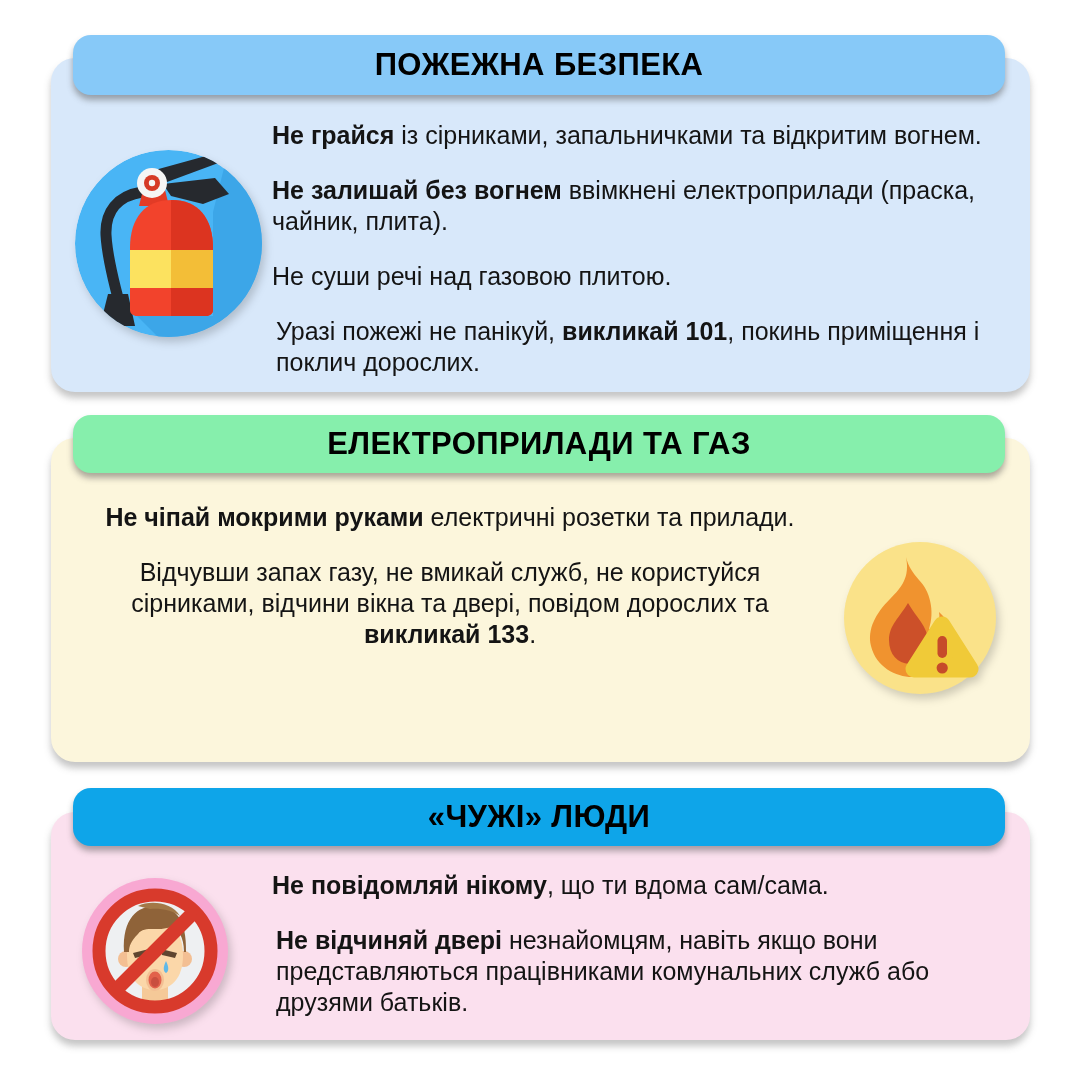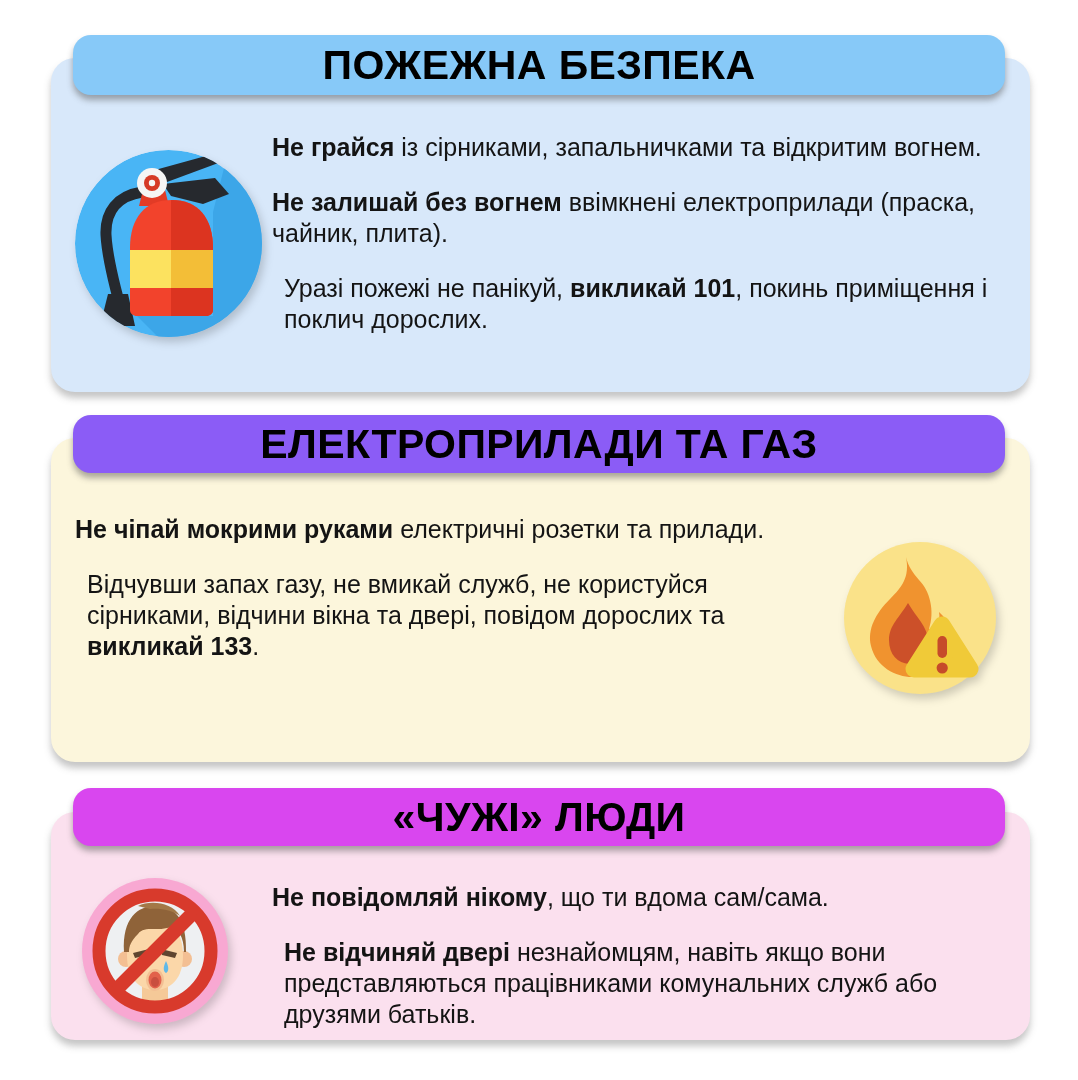--- a/index.html
+++ b/index.html
@@ -14,32 +14,32 @@
   .card{
     position:absolute;
     border-radius:24px;
     box-shadow:0 6px 7px rgba(90,90,90,0.35);
   }
   .bar{
     position:absolute;
     border-radius:18px;
     box-shadow:0 5px 6px rgba(70,70,70,0.45);
     display:flex;align-items:center;justify-content:center;
-    font-size:41px;font-weight:bold;letter-spacing:0.4px;color:#000;
+    font-size:31px;font-weight:bold;letter-spacing:0.4px;color:#000;
     z-index:3;
   }
   .paras{position:absolute;z-index:2;}
   .paras p{
-    margin:16px 0 24px 0;
+    margin:4px 0 24px 0;
     font-size:25px;
     line-height:31px;
     white-space:pre-wrap;
     color:#141414;
   }
-  .paras p:last-child{margin:12px;}
+  .paras p:last-child{margin:4px;}
   .paras .b{font-weight:bold;}
   .icon{position:absolute;z-index:2;}
   .icon svg{display:block;filter:drop-shadow(3px 5px 4px rgba(0,0,0,0.18));}
 </style>
 </head>
 <body>
 
 <section>
   <div class="card" style="left: 51px; top: 58px; width: 979px; height: 334px; background: rgb(216, 232, 250);"></div>
 
@@ -75,55 +75,56 @@
         <circle cx="77" cy="33" r="8" fill="#D63A26"></circle>
         <circle cx="77" cy="33" r="3.2" fill="#F5F5F5"></circle>
       </g>
     </svg>
   </div>
 
   <div class="paras" style="left:272px;top:116px;width:740px;">
       <p><span class="b">Не грайся</span><span> із сірниками, запальничками та відкритим вогнем.</span></p>
       <p><span class="b">Не залишай без вогнем</span><span> ввімкнені електроприлади (праска,
 чайник, плита).</span></p>
+      <p><span>Не суши речі над газовою плитою.</span></p>
       <p><span>Уразі пожежі не панікуй, </span><span class="b">викликай 101</span><span>, покинь приміщення і
 поклич дорослих.</span></p>
     </div>
 </section>
 
 <section>
   <div class="card" style="left: 51px; top: 438px; width: 979px; height: 324px; background: rgb(252, 246, 220);"></div>
 
-  <div class="bar" style="left: 73px; top: 415px; width: 932px; height: 58px; background: #8b5cf6;">
+  <div class="bar" style="left: 73px; top: 415px; width: 932px; height: 58px; background: #86efac;">
     <span>ЕЛЕКТРОПРИЛАДИ ТА ГАЗ</span>
   </div>
 
   <div class="icon" style="left:842px;top:541px;width:156px;height:156px;">
     <svg width="156" height="156" viewBox="0 0 156 156">
       <circle cx="78" cy="77" r="76" fill="#FAE289"></circle>
       <path d="M64,16 C68,36 60,46 48,58 C34,72 25,88 29,105 C34,126 54,136 70,136 C92,136 108,125 111,106 C113,92 107,80 97,71 C99,81 94,88 87,88 C93,70 88,50 77,39 C71,32 66,25 64,16 Z" fill="#F0932F"></path>
       <path d="M66,62 C58,76 47,84 47,99 C47,114 56,122 67,123 C78,122 86,114 86,100 C86,86 74,76 66,62 Z" fill="#CC5029"></path>
       <polygon points="100,84 128,128 72,128" fill="#F0CA38" stroke="#F0CA38" stroke-width="17" stroke-linejoin="round"></polygon>
       <rect x="95.5" y="95" width="9.5" height="22" rx="4.7" fill="#C64B2A"></rect>
       <circle cx="100.2" cy="127" r="5.6" fill="#C64B2A"></circle>
     </svg>
   </div>
 
-  <div class="paras" style="left:75px;top:498px;width:750px;">
+  <div class="paras" style="left:75px;top:498px;width:750px;text-align:center;">
       <p><span class="b">Не чіпай мокрими руками</span><span> електричні розетки та прилади.</span></p>
       <p><span>Відчувши запах газу, не вмикай служб, не користуйся
 сірниками, відчини вікна та двері, повідом дорослих та
 </span><span class="b">викликай 133</span><span>.</span></p>
     </div>
 </section>
 
 <section>
   <div class="card" style="left: 51px; top: 812px; width: 979px; height: 228px; background: rgb(251, 224, 238);"></div>
 
-  <div class="bar" style="left: 73px; top: 788px; width: 932px; height: 58px; background: #d946ef;">
+  <div class="bar" style="left: 73px; top: 788px; width: 932px; height: 58px; background: #0ea5e9;">
     <span>«ЧУЖІ» ЛЮДИ</span>
   </div>
 
   <div class="icon" style="left:80px;top:876px;width:150px;height:150px;">
     <svg width="150" height="150" viewBox="0 0 150 150">
       <circle cx="75" cy="75" r="73" fill="#F8A8D2"></circle>
       <circle cx="75" cy="75" r="56" fill="#EEF0F2"></circle>
       <defs>
           <clipPath id="clip-face">
             <circle cx="75" cy="75" r="56"></circle>

